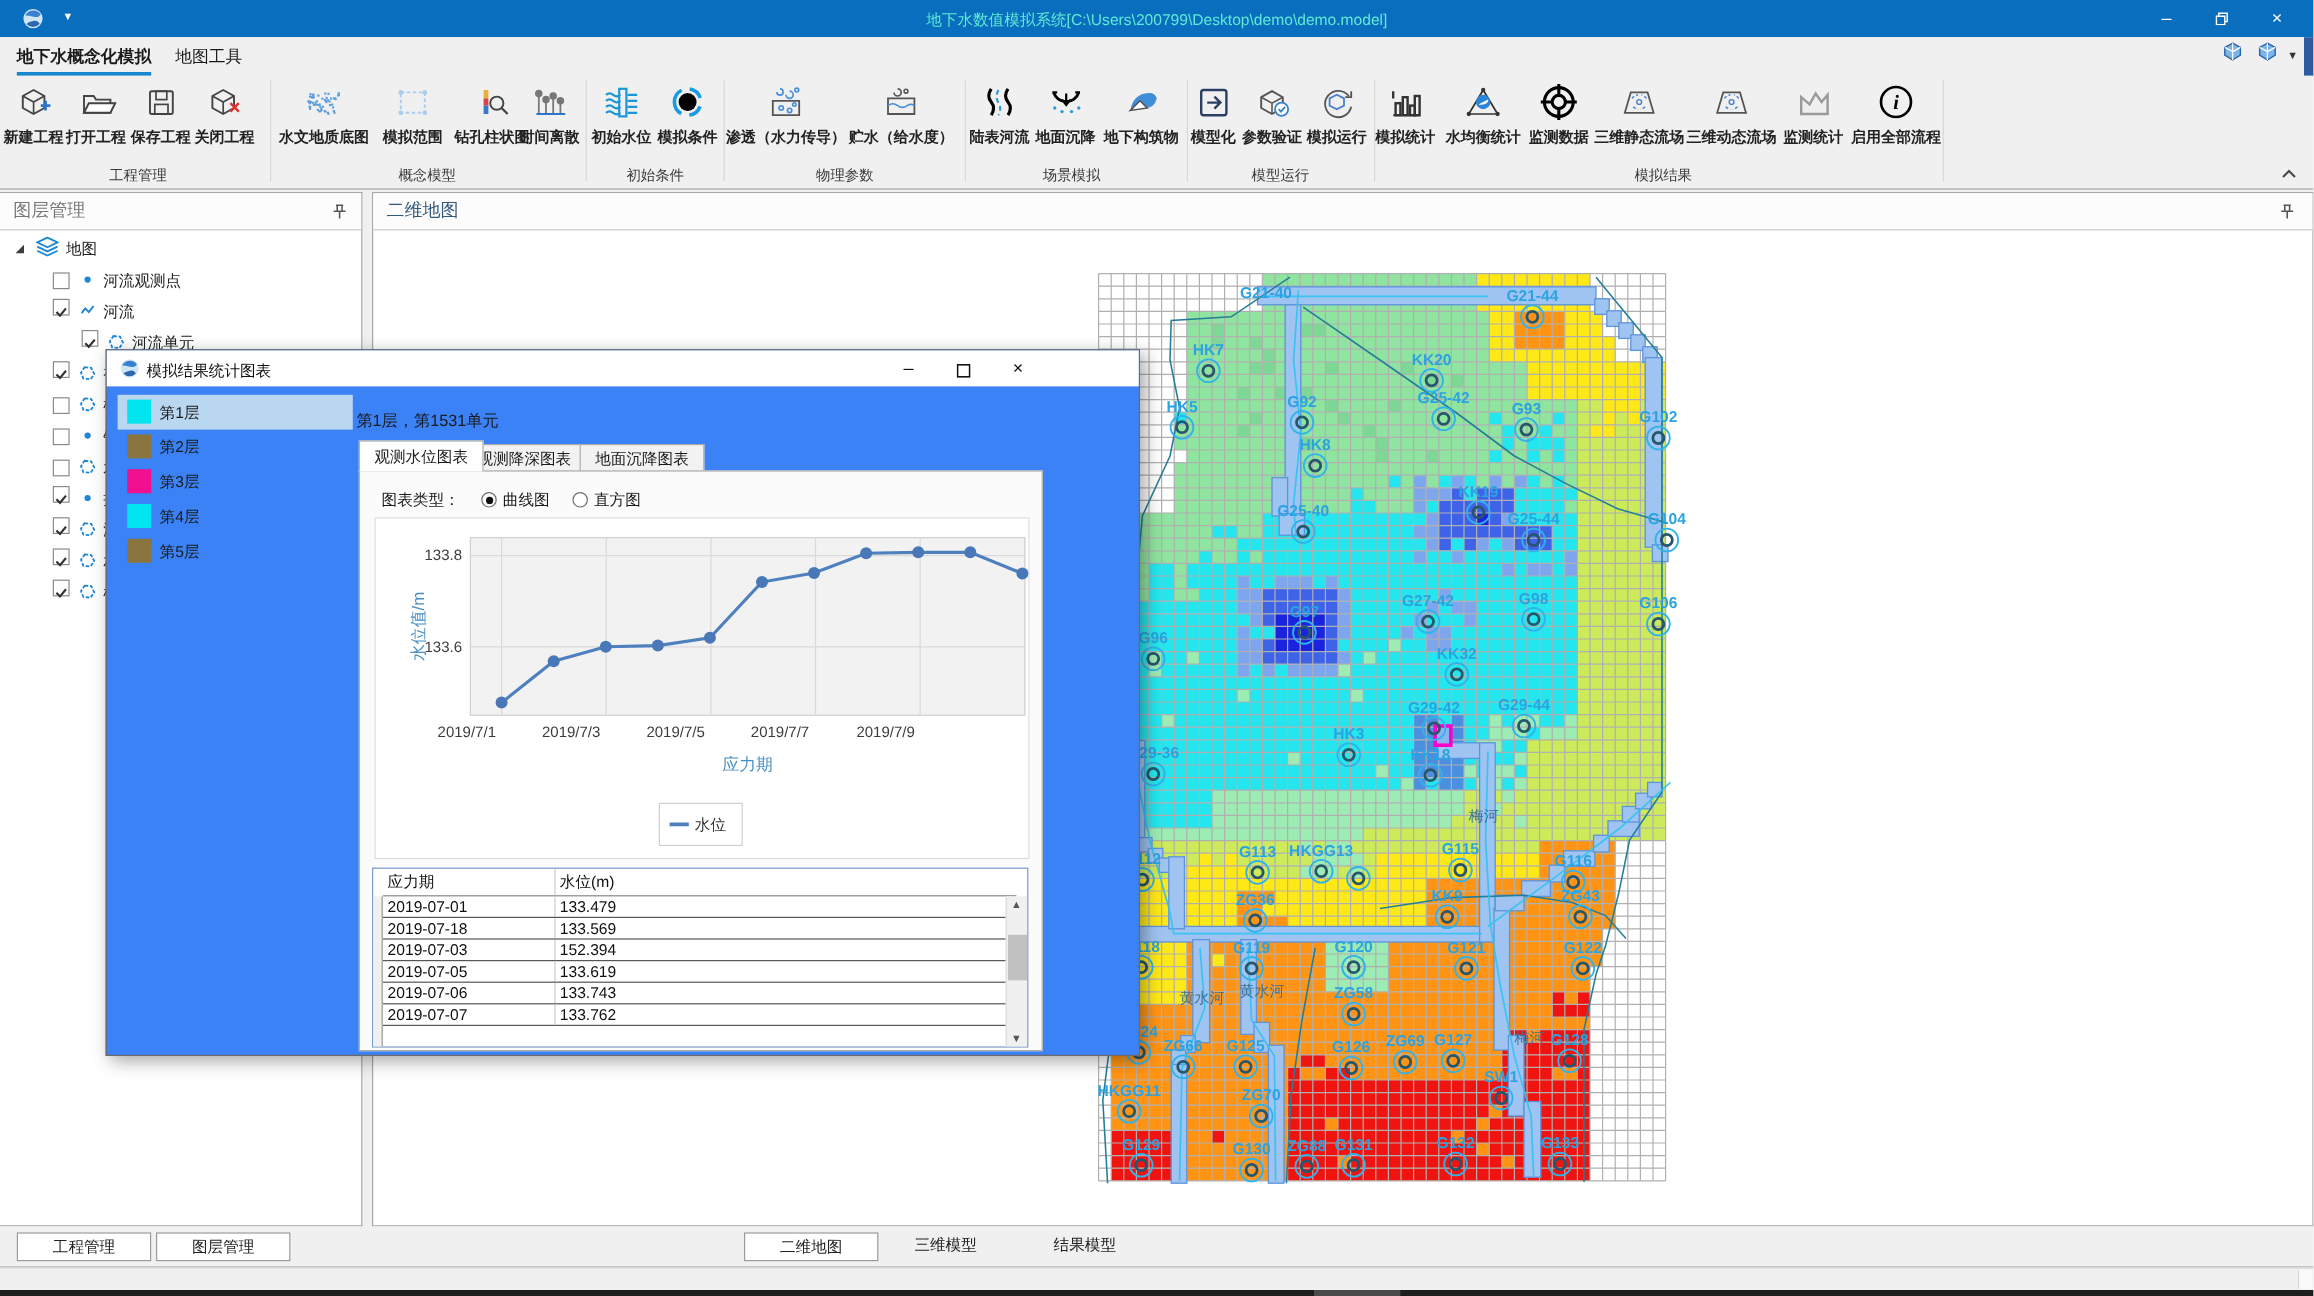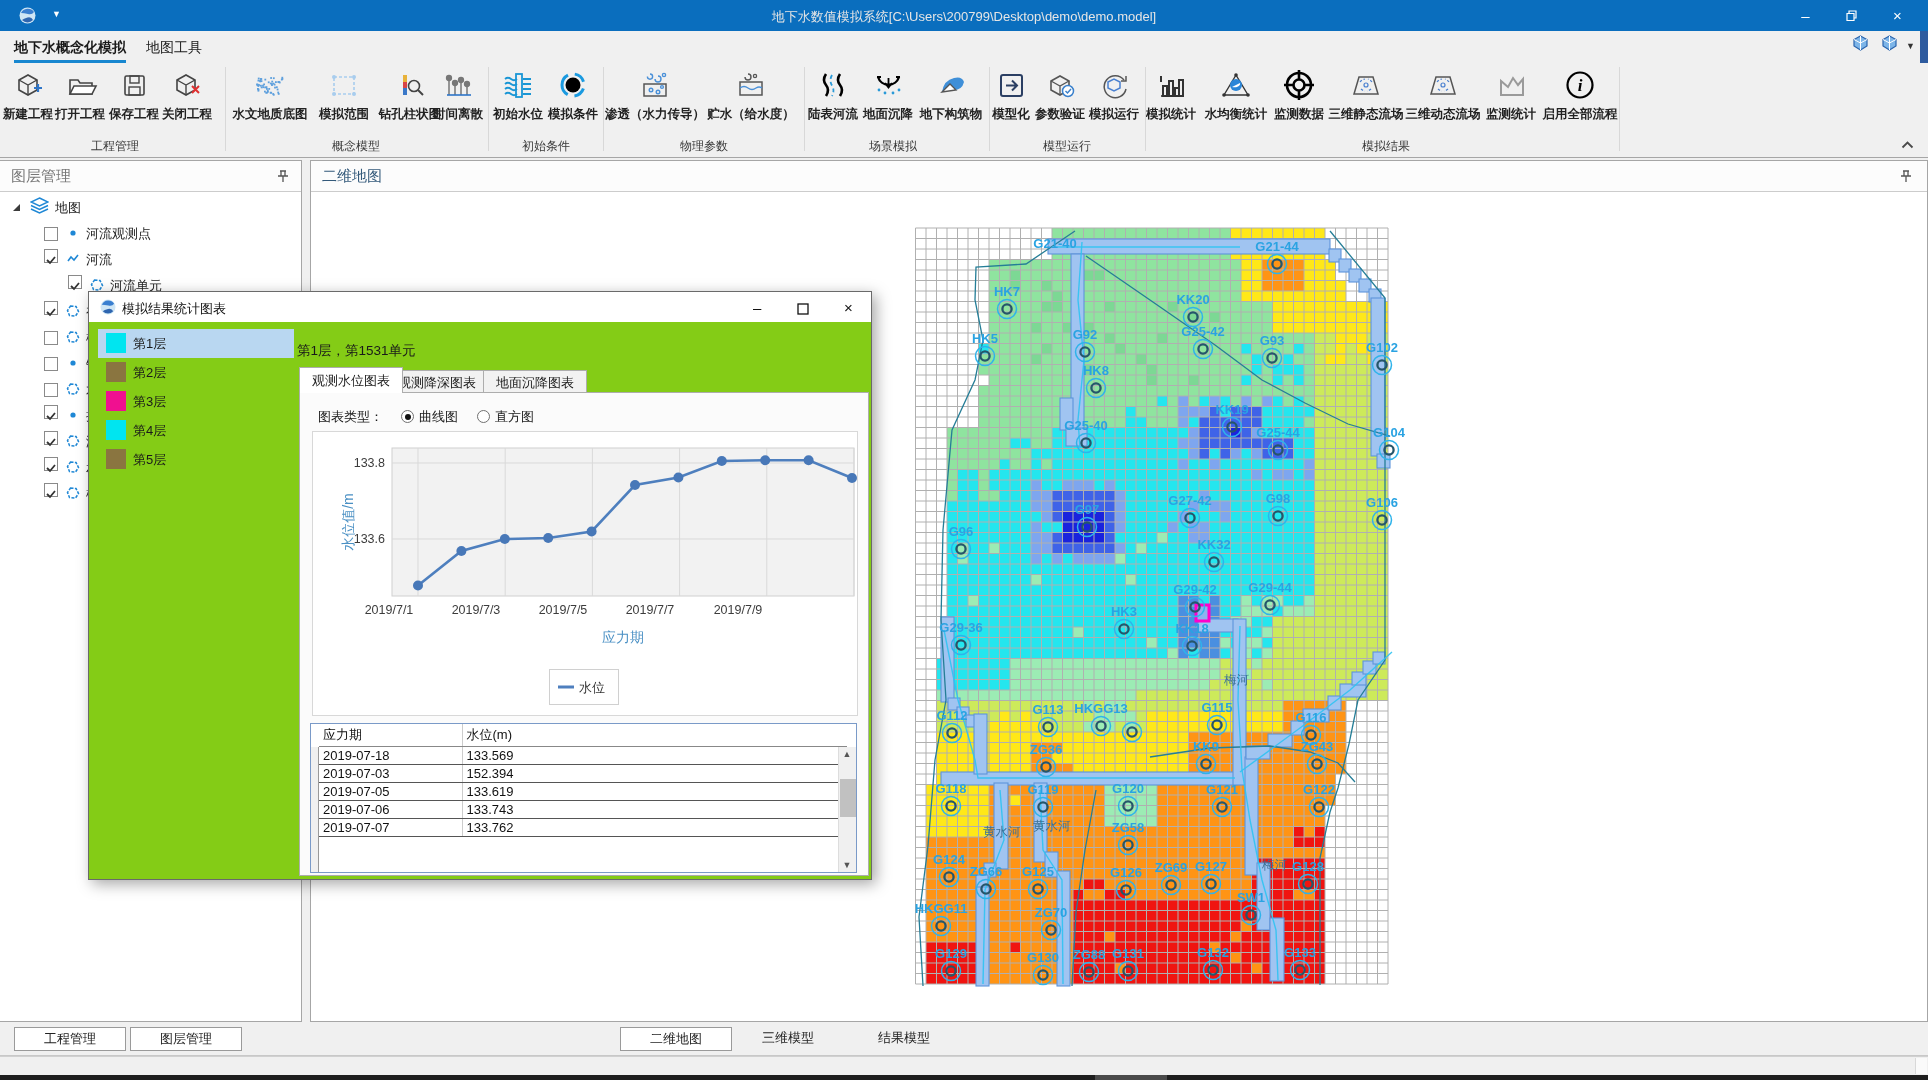--- a/index.html
+++ b/index.html
@@ -1,16 +1,16 @@
 <!DOCTYPE html>
 <html><head><meta charset="utf-8"><style>
 *{margin:0;padding:0;box-sizing:border-box}
 body{width:1928px;height:1080px;position:relative;overflow:hidden;font-family:"Liberation Sans",sans-serif;background:#f0f0f0;font-size:13px;color:#1a1a1a}
 #titlebar{position:absolute;left:0;top:0;width:1928px;height:31px;background:#0a6ebe;color:#fff}
-#title{position:absolute;left:0;right:0;top:8px;text-align:center;font-size:13px;color:#e5e5e5}
+#title{position:absolute;left:0;right:0;top:8px;text-align:center;font-size:13px;color:#5eead4}
 .wbtn{position:absolute;top:0;width:45px;height:31px;color:#fff;text-align:center;line-height:31px;font-size:15px}
 #tabrow{position:absolute;left:0;top:31px;width:1928px;height:32px;background:#f0f0f0}
 .rtab{position:absolute;top:8px;font-size:14px;color:#1a1a1a}
 #tabact{left:14px;font-weight:bold}
 #tabact:after{content:"";position:absolute;left:0;right:0;bottom:-7px;height:4px;background:#1887d0}
 #ribbon{position:absolute;left:0;top:63px;width:1928px;height:95px;background:#f0f0f0;border-bottom:1px solid #a6a6a6}
 .rbtn{position:absolute;top:2px;width:0;text-align:center;color:#1a1a1a}
 .ric{position:absolute;left:-17px;top:3px;width:35px;height:35px}
 .rlb{position:absolute;top:41px;left:-70px;width:140px;font-size:12.5px;white-space:nowrap;font-weight:bold;color:#222}
 .rsep{position:absolute;top:4px;height:84px;width:1px;background:#d8d8d8}
@@ -24,21 +24,21 @@
 .cbx svg{margin:-1px 0 0 -1px}
 .tico{display:inline-block;width:14px;height:14px;margin:0 6px 0 8px;vertical-align:-2px}
 #mpanel{position:absolute;left:310px;top:160px;width:1618px;height:862px;background:#fff;border:1px solid #a6a6a6}
 #mphead{position:absolute;left:0;top:0;width:100%;height:31px;background:#fcfcfc;border-bottom:1px solid #ccc;color:#33597a;font-size:15px;line-height:30px;padding-left:11px}
 .pin{position:absolute;top:9px;width:12px;height:13px}
 #btabs{position:absolute;left:0;top:1022px;width:1928px;height:34px;background:#f0f0f0;border-bottom:1px solid #c8c8c8}
 .btab{position:absolute;top:5px;height:24px;line-height:22px;font-size:13px;color:#222;width:112px;text-align:center}
 .btabbox{border:1px solid #9a9a9a;background:#fff}
 #status{position:absolute;left:0;top:1056px;width:1928px;height:19px;background:#f0f0f0;border-top:1px solid #d0d0d0}
 #task{position:absolute;left:0;top:1075px;width:1928px;height:5px;background:#1e1e1e}
-#dlg{position:absolute;left:88px;top:291px;width:784px;height:589px;background:#84cc16;border:1.5px solid #6a6a6a;box-shadow:4px 4px 14px rgba(0,0,0,0.35);z-index:50}
+#dlg{position:absolute;left:88px;top:291px;width:862px;height:589px;background:#3b82f6;border:1.5px solid #6a6a6a;box-shadow:4px 4px 14px rgba(0,0,0,0.35);z-index:50}
 #dlghead{position:absolute;left:0;top:0;width:100%;height:30px;background:#fff}
 #dlgtitle{position:absolute;left:33px;top:8px;font-size:13px;color:#111}
 .dwb{position:absolute;top:7px;font-size:15px;color:#111}
 .litem{position:absolute;left:9px;width:196px;height:29px;line-height:29px;font-size:13px}
 .lsw{display:inline-block;width:20px;height:20px;vertical-align:-5px;margin:0 7px 0 8px}
 #dtabs{position:absolute;left:210px;top:75px}
 .dtab{position:absolute;top:3px;height:23px;line-height:23px;padding:0 12px;font-size:13px;background:#f2f2f2;border:1px solid #adadad;white-space:nowrap}
 .dtabact{top:0;height:26px;line-height:26px;background:#fff;border-bottom:none;z-index:2}
 #dpage{position:absolute;left:210px;top:100px;width:570px;height:484px;border:1px solid #adadad;background:#fbfbfb}
 #dtable{position:absolute;left:221px;top:431px;width:547px;height:150px;border:1px solid #7a9ac8;background:#fff;overflow:hidden}
@@ -1267,20 +1267,24 @@
 <text x="578" y="691" font-size="13" fill="#333">水位</text>
 </svg>
     <div id="dtable">
   <table>
         <tbody>
           <tr>
             <th class="c1">应力期</th>
             <th>水位(m)</th>
           </tr>
           <tr>
+            <td class="c1">2019-07-01</td>
+            <td>133.479</td>
+          </tr>
+          <tr>
             <td class="c1">2019-07-18</td>
             <td>133.569</td>
           </tr>
           <tr>
             <td class="c1">2019-07-03</td>
             <td>152.394</td>
           </tr>
           <tr>
             <td class="c1">2019-07-05</td>
             <td>133.619</td>

